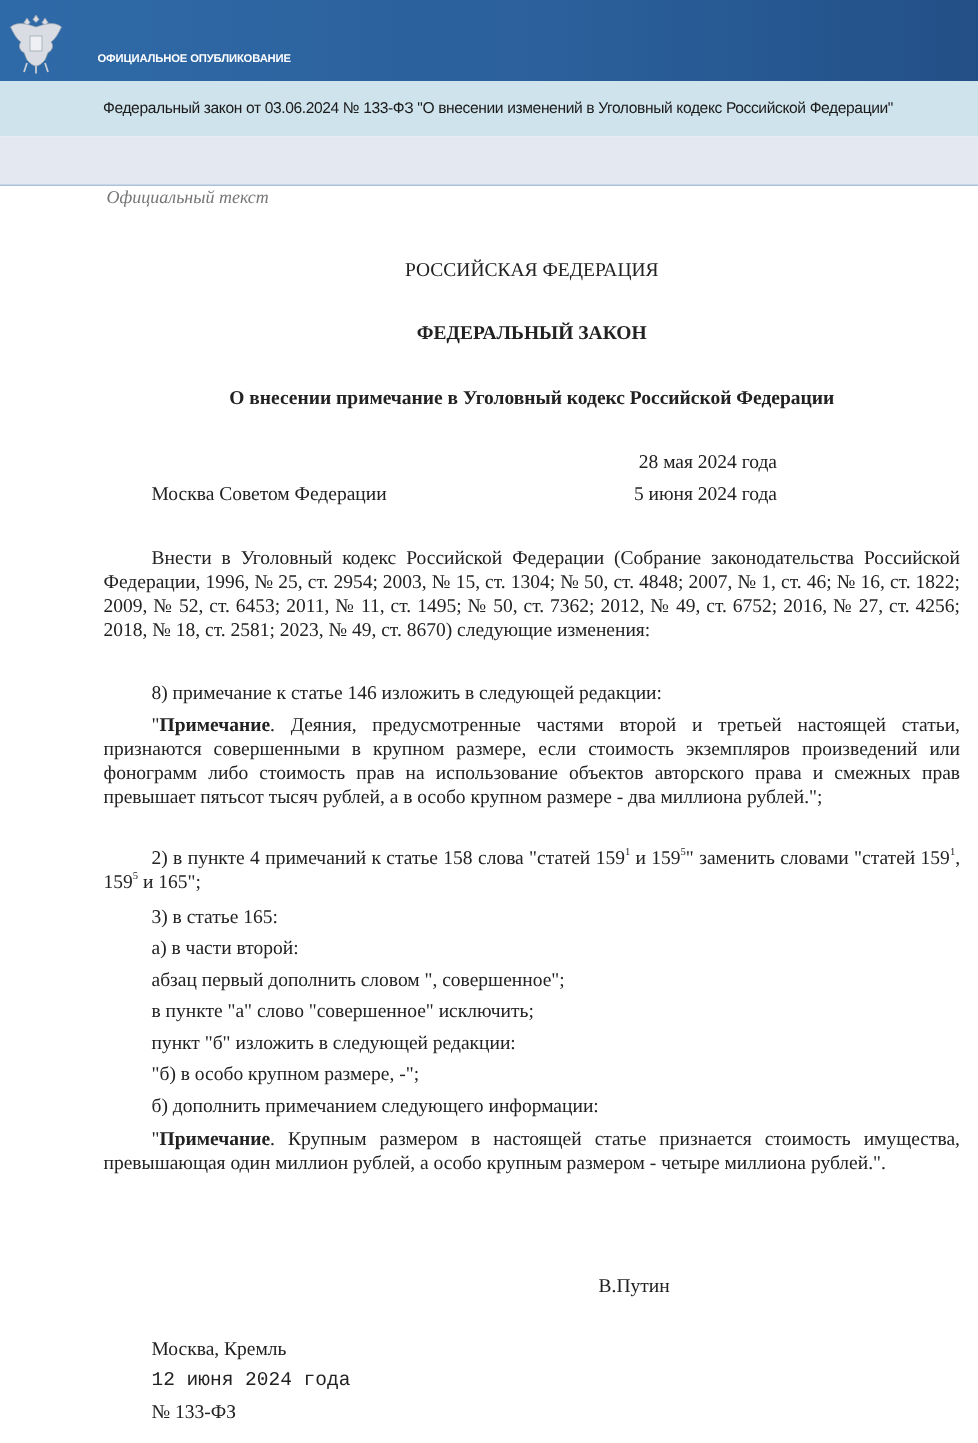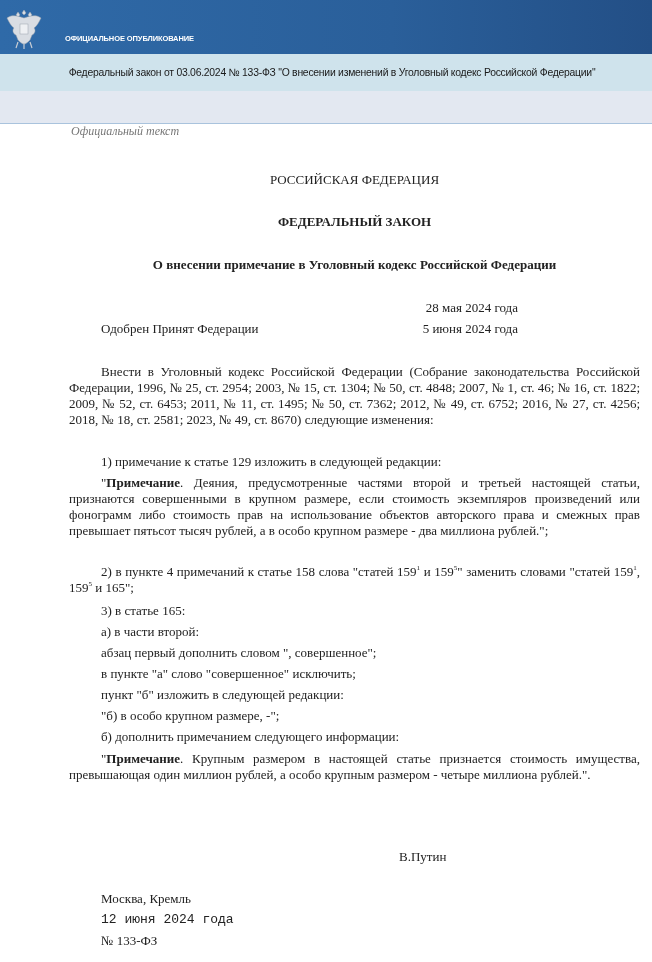--- a/index.html
+++ b/index.html
@@ -92,29 +92,29 @@
 
 <div class="doc">
   <div class="center h-federation">РОССИЙСКАЯ ФЕДЕРАЦИЯ</div>
   <div class="center h-law">ФЕДЕРАЛЬНЫЙ ЗАКОН</div>
   <div class="center h-title">О внесении примечание в Уголовный кодекс Российской Федерации</div>
 
   <div class="adopt-row" style="top:132px;">
     <span class="date">28 мая 2024 года</span>
   </div>
   <div class="adopt-row" style="top:153px;">
-    <span class="lbl">Одобрен Принят Федерации</span>
+    <span class="lbl">Москва Советом Федерации</span>
     <span class="date">5 июня 2024 года</span>
   </div>
 
   <div class="para" style="top:196px;">
     <p>Внести в Уголовный кодекс Российской Федерации (Собрание законодательства Российской Федерации, 1996, № 25, ст. 2954; 2003, № 15, ст. 1304; № 50, ст. 4848; 2007, № 1, ст. 46; № 16, ст. 1822; 2009, № 52, ст. 6453; 2011, № 11, ст. 1495; № 50, ст. 7362; 2012, № 49, ст. 6752; 2016, № 27, ст. 4256; 2018, № 18, ст. 2581; 2023, № 49, ст. 8670) следующие изменения:</p>
   </div>
 
-  <div class="line" style="top:286px;">1) примечание к статье 129 изложить в следующей редакции:</div>
+  <div class="line" style="top:286px;">8) примечание к статье 146 изложить в следующей редакции:</div>
 
   <div class="para" style="top:307px;">
     <p><span>"</span><b>Примечание</b><span>. Деяния, предусмотренные частями второй и третьей настоящей статьи, признаются совершенными в крупном размере, если стоимость экземпляров произведений или фонограмм либо стоимость прав на использование объектов авторского права и смежных прав превышает пятьсот тысяч рублей, а в особо крупном размере - два миллиона рублей.";</span></p>
   </div>
 
   <div class="para" style="top:396px;">
     <p><span>2) в пункте 4 примечаний к статье 158 слова "статей 159</span><sup>1</sup><span> и 159</span><sup>5</sup><span>" заменить словами "статей 159</span><sup>1</sup><span>, 159</span><sup>5</sup><span> и 165";</span></p>
   </div>
 
   <div class="line" style="top:435px;">3) в статье 165:</div>

